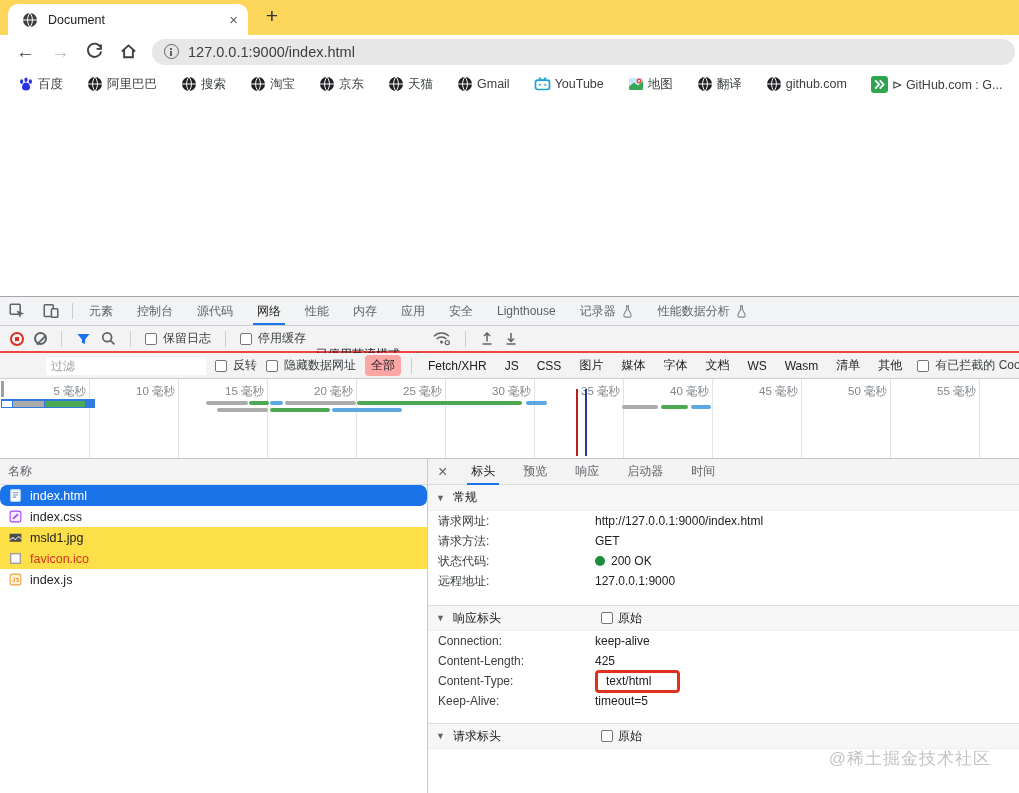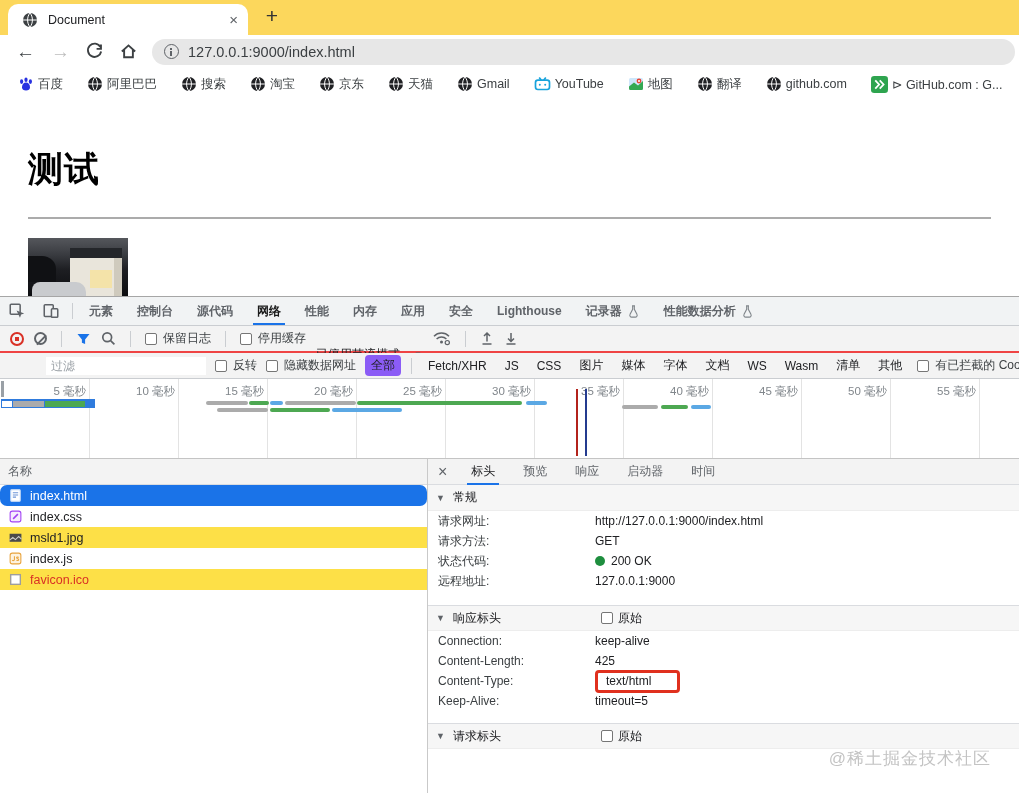--- a/index.html
+++ b/index.html
@@ -42,21 +42,21 @@
   .thumb .house { position:absolute; right:6px; top:10px; width:52px; height:48px; background:#E9E5DB;
                   box-shadow:inset 0 10px 0 #24262a, inset -8px 0 0 #cfcabd; }
   .thumb .window { position:absolute; right:16px; bottom:8px; width:22px; height:18px; background:#F4E3A9; }
   .thumb .car { position:absolute; left:4px; bottom:-4px; width:54px; height:18px; background:#C9CBCE; border-radius:8px 10px 0 0; }
   .thumb .tree { position:absolute; left:0; top:18px; width:28px; height:26px; background:#101114; border-radius:0 50% 0 0; }
 
   
   #devtools { position:absolute; left:0; top:296px; width:100%; height:497px; background:#fff;
               border-top:1px solid #A6A6A6; font-size:12px; color:#3C4043; }
   #dt-tabs { position:absolute; left:0; top:0; width:100%; height:29px; background:#F1F3F4;
-             border-bottom:1px solid #CACDD1; display:flex; align-items:stretch;font-weight:bold; }
+             border-bottom:1px solid #CACDD1; display:flex; align-items:stretch; }
   .dt-icon-btn { display:flex; align-items:center; padding:0 8px; }
   .dt-tab { display:flex; align-items:center; gap:5px; padding:0 12px; color:#5F6368; position:relative; }
   .dt-tab.active { color:#1A1A1A; }
   .dt-tab.active::after { content:""; position:absolute; left:8px; right:8px; bottom:0; height:2px; background:#1A73E8; }
   .vsep { width:1px; height:16px; background:#CACDD1; align-self:center; margin:0 4px; }
 
   #dt-toolbar { position:absolute; left:0; top:29px; width:100%; height:27px; background:#F3F3F3;
                 border-bottom:2px solid #ef4444; display:flex; align-items:center; padding-left:10px; gap:10px; }
   .rec { position:relative; width:14px; height:14px; border:2px solid #D93025; border-radius:50%; }
   .rec::after { content:""; position:absolute; left:3px; top:3px; width:4px; height:4px; background:#D93025; }
@@ -67,21 +67,21 @@
   .throttle { display:flex; align-items:center; gap:14px; color:#202124;margin-top:32px; }
   .caret { font-size:8px; color:#5F6368; }
 
   #dt-filter { position:absolute; left:0; top:56px; width:100%; height:26px; background:#F3F3F3;
                border-bottom:1px solid #CACDD1; display:flex; align-items:center; padding-left:4px; gap:9px;
                white-space:nowrap; overflow:hidden; }
   #filter-input { width:160px; height:18px; border:none; background:#fff; font-size:12px; padding:0 5px;
                   font-family:"Liberation Sans",sans-serif; color:#202124; outline:none;margin-left:42px; }
   #filter-input::placeholder { color:#9AA0A6; }
   .pill { padding:2px 6px; border-radius:4px; color:#202124; }
-  .pill.active { background:#8b5cf6; }
+  .pill.active { background:#fca5a5; }
   .types { display:flex; align-items:center; gap:6px; }
 
   #dt-overview { position:absolute; left:0; top:82px; width:100%; height:80px; background:#fff;
                  border-bottom:1px solid #C4C4C4; overflow:hidden; }
   .gridline { position:absolute; top:0; bottom:0; width:1px; background:#E3E3E3; }
   .tick { position:absolute; top:5px; width:80px; text-align:right; font-size:11.5px; color:#80868B; }
   .wbar { position:absolute; height:4px; border-radius:2px; }
   .wg { background:#ABABAB; } .wgr { background:#4DA852; } .wb { background:#5BA8E4; }
   .mainbar { position:absolute; left:1px; top:20px; width:94px; height:9px; background:#2F7BDD; }
   .mainbar i { position:absolute; top:1.5px; height:6px; display:block; }
@@ -244,30 +244,20 @@
     <div class="bm">
       <svg width="17" height="17" viewBox="0 0 16 16">
           <rect width="16" height="16" rx="3" fill="#2EA44F"></rect>
           <path d="M4 4.2l3.6 3.8L4 11.8M8.2 4.2l3.6 3.8-3.6 3.8" stroke="#fff" stroke-width="1.7" fill="none"></path>
         </svg>
       <span>⊳ GitHub.com : G...</span>
     </div>
 
   </div>
 
-  <div id="content">
-    <h1>测试</h1>
-    <hr>
-    <div class="thumb">
-      <div class="tree"></div>
-        <div class="house"></div>
-        <div class="window"></div>
-        <div class="car"></div>
-    </div>
-  </div>
 
   <div id="devtools">
 
     <div id="dt-tabs">
       <span class="dt-icon-btn">
         <svg width="18" height="18" viewBox="0 0 20 20">
             <rect x="2.5" y="2.5" width="11" height="11" rx="1" fill="none" stroke="#5F6368" stroke-width="1.7"></rect>
             <path d="M9.5 9.5l8.5 3.2-3.4 1.2-1.3 3.5z" fill="#5F6368"></path>
           </svg>
       </span>
@@ -449,36 +439,36 @@
         </div>
         <div class="req-row alt">
           <span class="fic">
             <svg width="15" height="15" viewBox="0 0 14 14">
                 <rect x="1.5" y="3.5" width="11" height="7.5" fill="#4A4A4A"></rect>
                 <path d="M1.5 9.5l3-2.5 2.5 2 3-3 2.5 2.5" stroke="#CFCFCF" fill="none" stroke-width="1"></path>
               </svg>
           </span>
           <span>msld1.jpg</span>
         </div>
+        <div class="req-row alt err">
+          <span class="fic">
+            <svg width="15" height="15" viewBox="0 0 14 14">
+                <rect x="2.5" y="2.5" width="9" height="9" fill="#fff" stroke="#9E9E9E" stroke-width="1.3"></rect>
+              </svg>
+          </span>
+          <span>favicon.ico</span>
+        </div>
         <div class="req-row">
           <span class="fic">
             <svg width="15" height="15" viewBox="0 0 14 14">
                 <rect x="2" y="2" width="10" height="10" rx="2" fill="#FDF3E0" stroke="#E8A33D"></rect>
                 <path d="M6 4.8v3.1a1.1 1.1 0 01-2 .6M8 8.3c.2.7 2 .8 2-.2 0-1-2-.6-2-1.7 0-.9 1.7-.9 2-.2" stroke="#E8A33D" fill="none" stroke-width="1"></path>
               </svg>
           </span>
           <span>index.js</span>
-        </div>
-        <div class="req-row alt err">
-          <span class="fic">
-            <svg width="15" height="15" viewBox="0 0 14 14">
-                <rect x="2.5" y="2.5" width="9" height="9" fill="#fff" stroke="#9E9E9E" stroke-width="1.3"></rect>
-              </svg>
-          </span>
-          <span>favicon.ico</span>
         </div>
       </div>
 
       <div id="det-panel">
         <div class="det-tabs">
           <span class="det-close">×</span>
           <span class="det-tab active">标头</span>
           <span class="det-tab">预览</span>
           <span class="det-tab">响应</span>
           <span class="det-tab">启动器</span>

